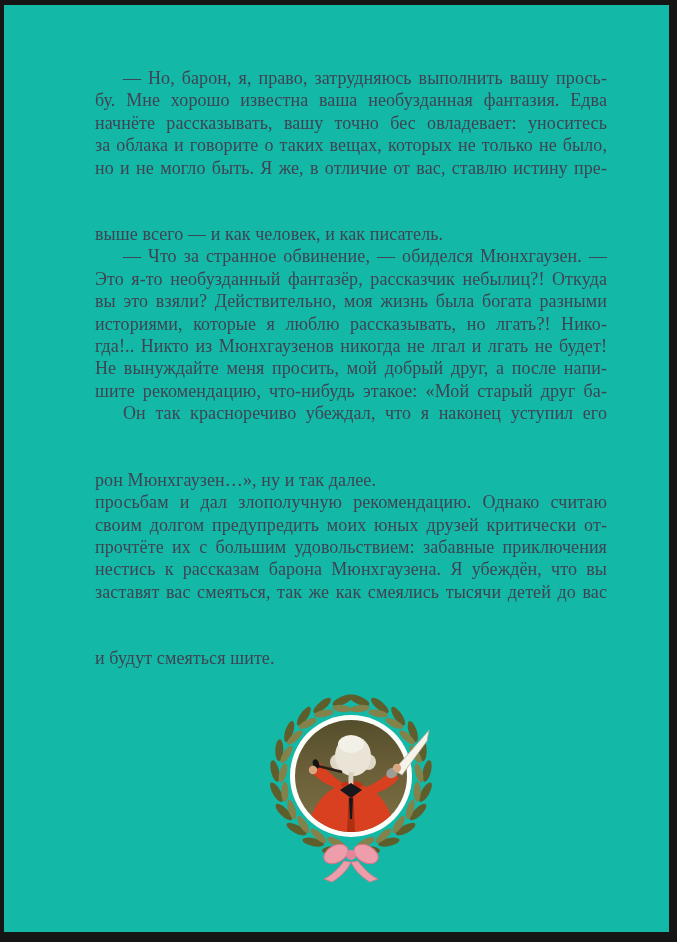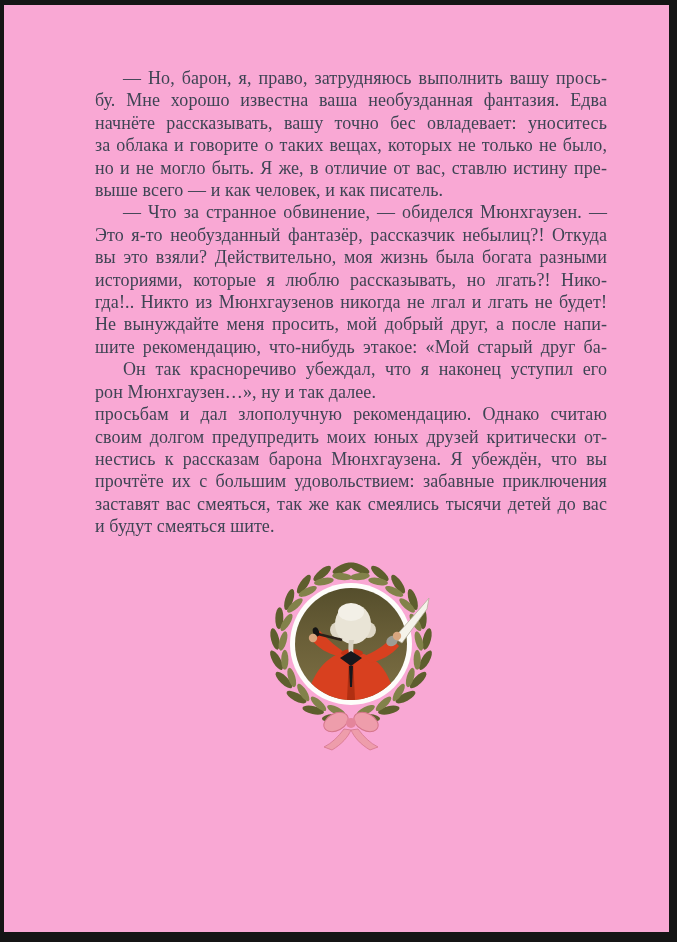--- a/index.html
+++ b/index.html
@@ -1,33 +1,33 @@
 <!DOCTYPE html>
 <html><head>
 <meta charset="utf-8">
 <style>
   html,body { margin:0; padding:0; background:#101010; }
   .page {
     position:relative; width:677px; height:942px; box-sizing:border-box;
-    background:#f9a8d4;
+    background:#14b8a6;
     border-left:4px solid #151515; border-top:5px solid #151515;
     border-right:8px solid #151515; border-bottom:10px solid #151515;
     overflow:hidden;
     font-family:"Liberation Serif","DejaVu Serif",serif;
   }
   .content {
     margin-left:91px; padding-top:62px; width:512px;
   }
   .text-block {
     font-size:18px; line-height:22.4px; color:#3e4454;
     letter-spacing:0.1px;
   }
   .line { text-align:justify; text-align-last:justify; }
   .line.first { text-indent:28px; }
-  .line.last  { text-align-last:left; }
+  .line.last  { text-align-last:left;margin-top:44px; }
   .vignette-wrap { width:190px; margin:16px auto 0; }
   svg { display:block; }
 </style>
 </head>
 <body>
 
 <div class="page">
   <div class="content">
 
     <div class="text-block">
@@ -41,22 +41,22 @@
         <div class="line">Это я-то необузданный фантазёр, рассказчик небылиц?! Откуда</div>
         <div class="line">вы это взяли? Действительно, моя жизнь была богата разными</div>
         <div class="line">историями, которые я люблю рассказывать, но лгать?! Нико-</div>
         <div class="line">гда!.. Никто из Мюнхгаузенов никогда не лгал и лгать не будет!</div>
         <div class="line">Не вынуждайте меня просить, мой добрый друг, а после напи-</div>
         <div class="line">шите рекомендацию, что-нибудь этакое: «Мой старый друг ба-</div>
         <div class="line first">Он так красноречиво убеждал, что я наконец уступил его</div>
         <div class="line last">рон Мюнхгаузен…», ну и так далее.</div>
         <div class="line">просьбам и дал злополучную рекомендацию. Однако считаю</div>
         <div class="line">своим долгом предупредить моих юных друзей критически от-</div>
+        <div class="line">прочтёте их с большим удовольствием: забавные приключения</div>
         <div class="line">нестись к рассказам барона Мюнхгаузена. Я убеждён, что вы</div>
-        <div class="line">прочтёте их с большим удовольствием: забавные приключения</div>
         <div class="line">заставят вас смеяться, так же как смеялись тысячи детей до вас</div>
         <div class="line last">и будут смеяться шите.</div>
       </div>
 
     <div class="vignette-wrap">
       <svg width="190" height="200" viewBox="0 0 190 200">
         <defs>
           <linearGradient id="bgGrad" x1="0" y1="0" x2="0" y2="1">
             <stop offset="0%" stop-color="#554e2c"></stop>
             <stop offset="45%" stop-color="#6a5f38"></stop>

